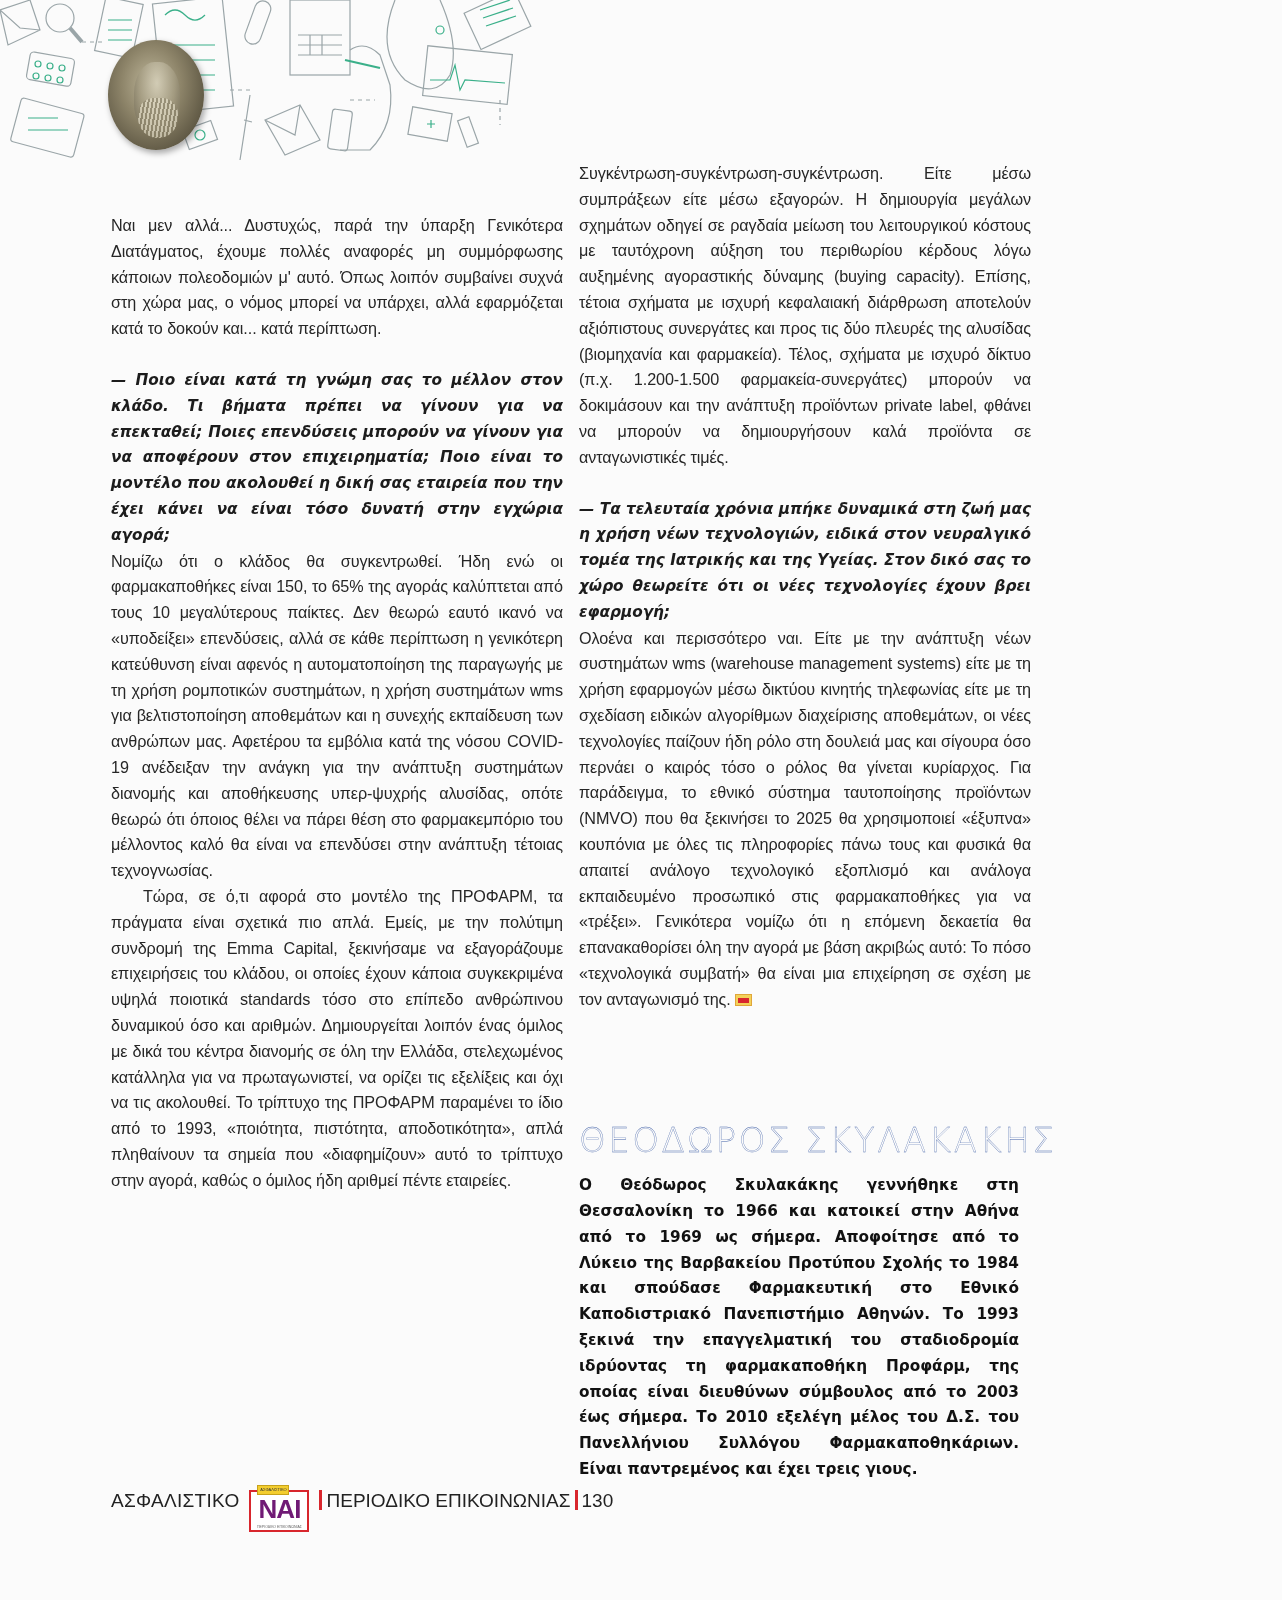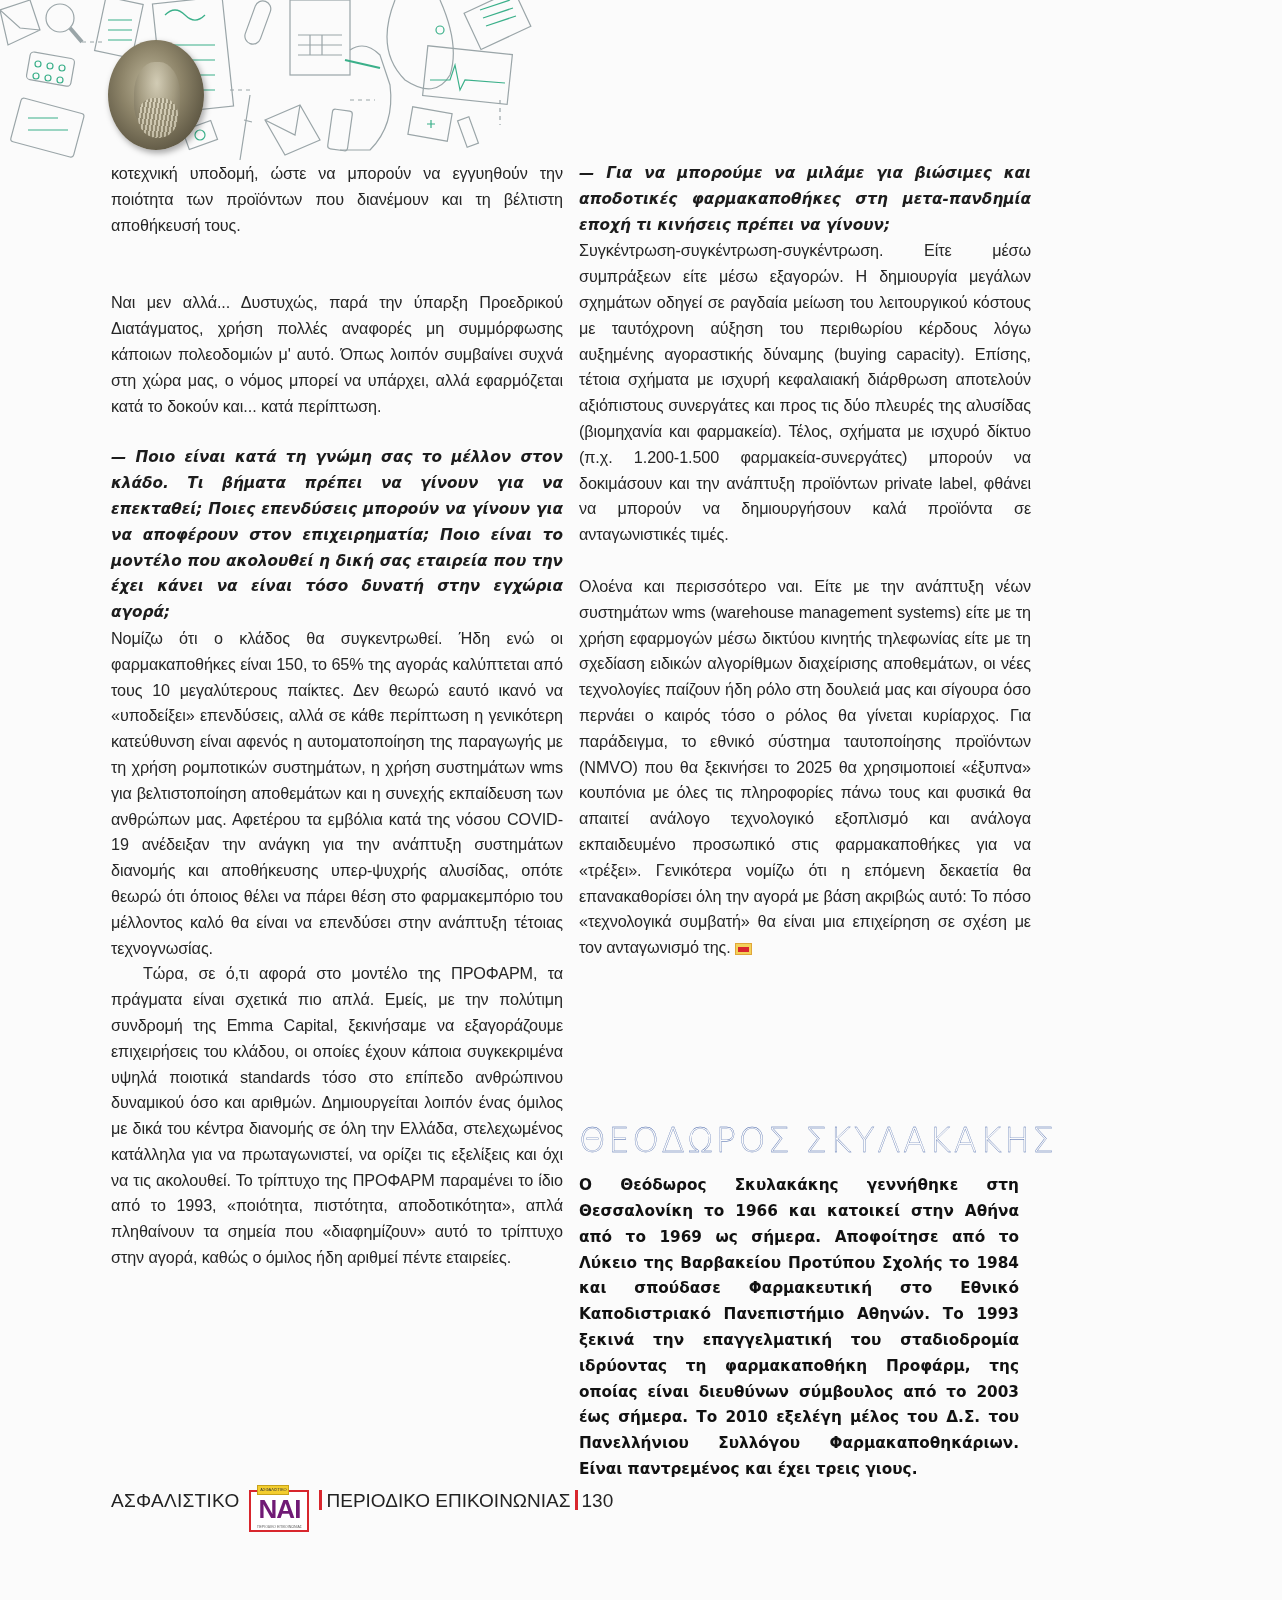--- a/index.html
+++ b/index.html
@@ -149,34 +149,33 @@
     <path d="M82 42 h20 M140 60 v30 M230 90 h20 M350 100 h25 M500 100 v25" stroke-dasharray="4 4"></path>
   </svg>
 </div>
 
 <div class="medallion">
   <div class="face"></div>
   <div class="beard"></div>
 </div>
 
 <div class="col col-left">
-  <p class="a">κοτεχνική υποδομή, ώστε να μπορούν να εγγυηθούν την ποιότητα των προϊόντων που διανέμουν και τη βέλτιστη αποθήκευσή τους.</p>
   <div class="gap"></div>
   <div class="gap"></div>
-  <p class="a">Ναι μεν αλλά... Δυστυχώς, παρά την ύπαρξη Προεδρικού Διατάγματος, χρήση πολλές αναφορές μη συμμόρφωσης κάποιων πολεοδομιών μ' αυτό. Όπως λοιπόν συμβαίνει συχνά στη χώρα μας, ο νόμος μπορεί να υπάρχει, αλλά εφαρμόζεται κατά το δοκούν και... κατά περίπτωση.</p>
+  <p class="a">Ναι μεν αλλά... Δυστυχώς, παρά την ύπαρξη Γενικότερα Διατάγματος, έχουμε πολλές αναφορές μη συμμόρφωσης κάποιων πολεοδομιών μ' αυτό. Όπως λοιπόν συμβαίνει συχνά στη χώρα μας, ο νόμος μπορεί να υπάρχει, αλλά εφαρμόζεται κατά το δοκούν και... κατά περίπτωση.</p>
   <div class="gap"></div>
   <p class="q">— Ποιο είναι κατά τη γνώμη σας το μέλλον στον κλάδο. Τι βήματα πρέπει να γίνουν για να επεκταθεί; Ποιες επενδύσεις μπορούν να γίνουν για να αποφέρουν στον επιχειρηματία; Ποιο είναι το μοντέλο που ακολουθεί η δική σας εταιρεία που την έχει κάνει να είναι τόσο δυνατή στην εγχώρια αγορά;</p>
   <p class="a">Νομίζω ότι ο κλάδος θα συγκεντρωθεί. Ήδη ενώ οι φαρμακαποθήκες είναι 150, το 65% της αγοράς καλύπτεται από τους 10 μεγαλύτερους παίκτες. Δεν θεωρώ εαυτό ικανό να «υποδείξει» επενδύσεις, αλλά σε κάθε περίπτωση η γενικότερη κατεύθυνση είναι αφενός η αυτοματοποίηση της παραγωγής με τη χρήση ρομποτικών συστημάτων, η χρήση συστημάτων wms για βελτιστοποίηση αποθεμάτων και η συνεχής εκπαίδευση των ανθρώπων μας. Αφετέρου τα εμβόλια κατά της νόσου COVID-19 ανέδειξαν την ανάγκη για την ανάπτυξη συστημάτων διανομής και αποθήκευσης υπερ-ψυχρής αλυσίδας, οπότε θεωρώ ότι όποιος θέλει να πάρει θέση στο φαρμακεμπόριο του μέλλοντος καλό θα είναι να επενδύσει στην ανάπτυξη τέτοιας τεχνογνωσίας.</p>
   <p class="a indent">Τώρα, σε ό,τι αφορά στο μοντέλο της ΠΡΟΦΑΡΜ, τα πράγματα είναι σχετικά πιο απλά. Εμείς, με την πολύτιμη συνδρομή της Emma Capital, ξεκινήσαμε να εξαγοράζουμε επιχειρήσεις του κλάδου, οι οποίες έχουν κάποια συγκεκριμένα υψηλά ποιοτικά standards τόσο στο επίπεδο ανθρώπινου δυναμικού όσο και αριθμών. Δημιουργείται λοιπόν ένας όμιλος με δικά του κέντρα διανομής σε όλη την Ελλάδα, στελεχωμένος κατάλληλα για να πρωταγωνιστεί, να ορίζει τις εξελίξεις και όχι να τις ακολουθεί. Το τρίπτυχο της ΠΡΟΦΑΡΜ παραμένει το ίδιο από το 1993, «ποιότητα, πιστότητα, αποδοτικότητα», απλά πληθαίνουν τα σημεία που «διαφημίζουν» αυτό το τρίπτυχο στην αγορά, καθώς ο όμιλος ήδη αριθμεί πέντε εταιρείες.</p>
 </div>
 
 <div class="col col-right">
-  <p class="q">— Για να μπορούμε να μιλάμε για βιώσιμες και αποδοτικές φαρμακαποθήκες στη μετα-πανδημία εποχή τι κινήσεις πρέπει να γίνουν;</p>
   <p class="a">Συγκέντρωση-συγκέντρωση-συγκέντρωση. Είτε μέσω συμπράξεων είτε μέσω εξαγορών. Η δημιουργία μεγάλων σχημάτων οδηγεί σε ραγδαία μείωση του λειτουργικού κόστους με ταυτόχρονη αύξηση του περιθωρίου κέρδους λόγω αυξημένης αγοραστικής δύναμης (buying capacity). Επίσης, τέτοια σχήματα με ισχυρή κεφαλαιακή διάρθρωση αποτελούν αξιόπιστους συνεργάτες και προς τις δύο πλευρές της αλυσίδας (βιομηχανία και φαρμακεία). Τέλος, σχήματα με ισχυρό δίκτυο (π.χ. 1.200-1.500 φαρμακεία-συνεργάτες) μπορούν να δοκιμάσουν και την ανάπτυξη προϊόντων private label, φθάνει να μπορούν να δημιουργήσουν καλά προϊόντα σε ανταγωνιστικές τιμές.</p>
   <div class="gap"></div>
+  <p class="q">— Τα τελευταία χρόνια μπήκε δυναμικά στη ζωή μας η χρήση νέων τεχνολογιών, ειδικά στον νευραλγικό τομέα της Ιατρικής και της Υγείας. Στον δικό σας το χώρο θεωρείτε ότι οι νέες τεχνολογίες έχουν βρει εφαρμογή;</p>
   <p class="a"><span>Ολοένα και περισσότερο ναι. Είτε με την ανάπτυξη νέων συστημάτων wms (warehouse management systems) είτε με τη χρήση εφαρμογών μέσω δικτύου κινητής τηλεφωνίας είτε με τη σχεδίαση ειδικών αλγορίθμων διαχείρισης αποθεμάτων, οι νέες τεχνολογίες παίζουν ήδη ρόλο στη δουλειά μας και σίγουρα όσο περνάει ο καιρός τόσο ο ρόλος θα γίνεται κυρίαρχος. Για παράδειγμα, το εθνικό σύστημα ταυτοποίησης προϊόντων (NMVO) που θα ξεκινήσει το 2025 θα χρησιμοποιεί «έξυπνα» κουπόνια με όλες τις πληροφορίες πάνω τους και φυσικά θα απαιτεί ανάλογο τεχνολογικό εξοπλισμό και ανάλογα εκπαιδευμένο προσωπικό στις φαρμακαποθήκες για να «τρέξει». Γενικότερα νομίζω ότι η επόμενη δεκαετία θα επανακαθορίσει όλη την αγορά με βάση ακριβώς αυτό: Το πόσο «τεχνολογικά συμβατή» θα είναι μια επιχείρηση σε σχέση με τον ανταγωνισμό της.</span><span class="nai-mini"></span></p>
 </div>
 
 <div class="bio-name">ΘΕΟΔΩΡΟΣ ΣΚΥΛΑΚΑΚΗΣ</div>
 <p class="bio-text">Ο Θεόδωρος Σκυλακάκης γεννήθηκε στη Θεσσαλονίκη το 1966 και κατοικεί στην Αθήνα από το 1969 ως σήμερα. Αποφοίτησε από το Λύκειο της Βαρβακείου Προτύπου Σχολής το 1984 και σπούδασε Φαρμακευτική στο Εθνικό Καποδιστριακό Πανεπιστήμιο Αθηνών. Το 1993 ξεκινά την επαγγελματική του σταδιοδρομία ιδρύοντας τη φαρμακαποθήκη Προφάρμ, της οποίας είναι διευθύνων σύμβουλος από το 2003 έως σήμερα. Το 2010 εξελέγη μέλος του Δ.Σ. του Πανελλήνιου Συλλόγου Φαρμακαποθηκάριων. Είναι παντρεμένος και έχει τρεις γιους.</p>
 
 <div class="footer">
   <span class="brand">ΑΣΦΑΛΙΣΤΙΚΟ</span>
   <div class="logo">
     <div class="tag">ΑΣΦΑΛΙΣΤΙΚΟ</div>

